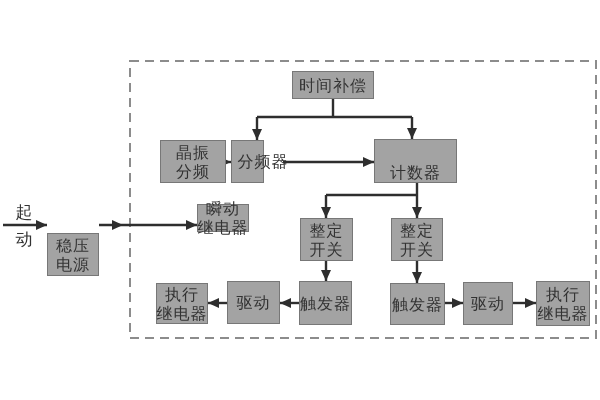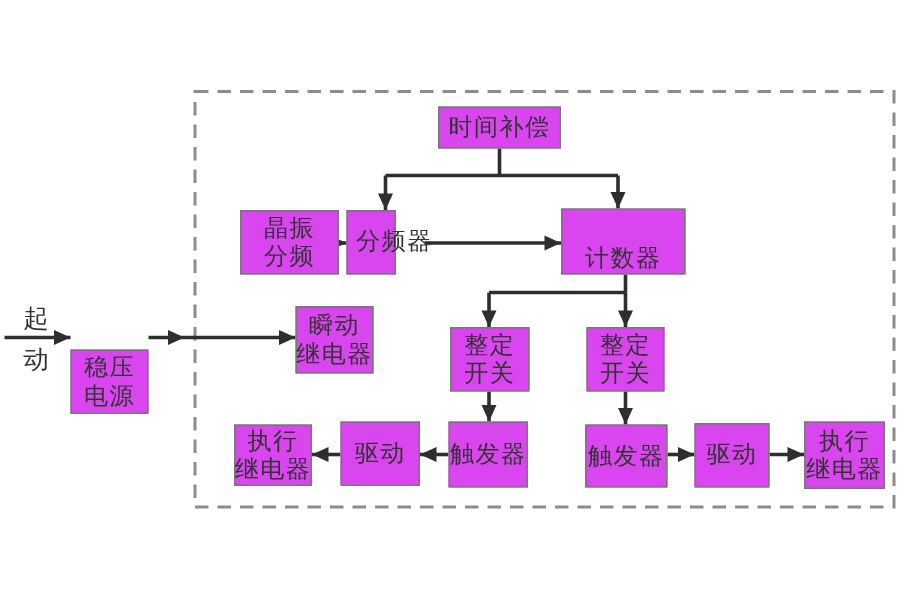--- a/index.html
+++ b/index.html
@@ -7,21 +7,21 @@
     position:relative;
     width:600px;height:400px;
     background:#ffffff;
     font-family:"Liberation Sans","DejaVu Sans",sans-serif;
     overflow:hidden;
   }
   #edges-svg{position:absolute;left:0;top:0;width:600px;height:400px;}
   .node{
     position:absolute;
     box-sizing:border-box;
-    background:#d946ef;
+    background:#a3a3a3;
     border:1.5px solid #777777;
     display:flex;
     flex-direction:column;
     align-items:center;
     justify-content:center;
     color:#333333;
     font-size:16px;
     line-height:19px;
     letter-spacing:1px;
     text-align:center;
@@ -95,21 +95,21 @@
       <div class="node" style="left: 160px; top: 140px; width: 66px; height: 43px; border-color: rgb(119, 119, 119); color: rgb(51, 51, 51);">
         <span>晶振</span>
         <span>分频</span>
       </div>
       <div class="node" style="left: 231px; top: 140px; width: 32px; height: 43px; border-color: rgb(119, 119, 119); color: rgb(51, 51, 51); padding-left: 31px;">
         <span>分频器</span>
       </div>
       <div class="node" style="left: 374px; top: 139px; width: 83px; height: 44px; border-color: rgb(119, 119, 119); color: rgb(51, 51, 51); justify-content: flex-end;">
         <span>计数器</span>
       </div>
-      <div class="node" style="left: 197px; top: 204px; width: 52px; height: 45px; border-color: rgb(119, 119, 119); color: rgb(51, 51, 51);">
+      <div class="node" style="left: 197px; top: 204px; width: 52px; height: 28px; border-color: rgb(119, 119, 119); color: rgb(51, 51, 51);">
         <span>瞬动</span>
         <span>继电器</span>
       </div>
       <div class="node" style="left: 300px; top: 218px; width: 53px; height: 43px; border-color: rgb(119, 119, 119); color: rgb(51, 51, 51);">
         <span>整定</span>
         <span>开关</span>
       </div>
       <div class="node" style="left: 391px; top: 218px; width: 52px; height: 43px; border-color: rgb(119, 119, 119); color: rgb(51, 51, 51);">
         <span>整定</span>
         <span>开关</span>

